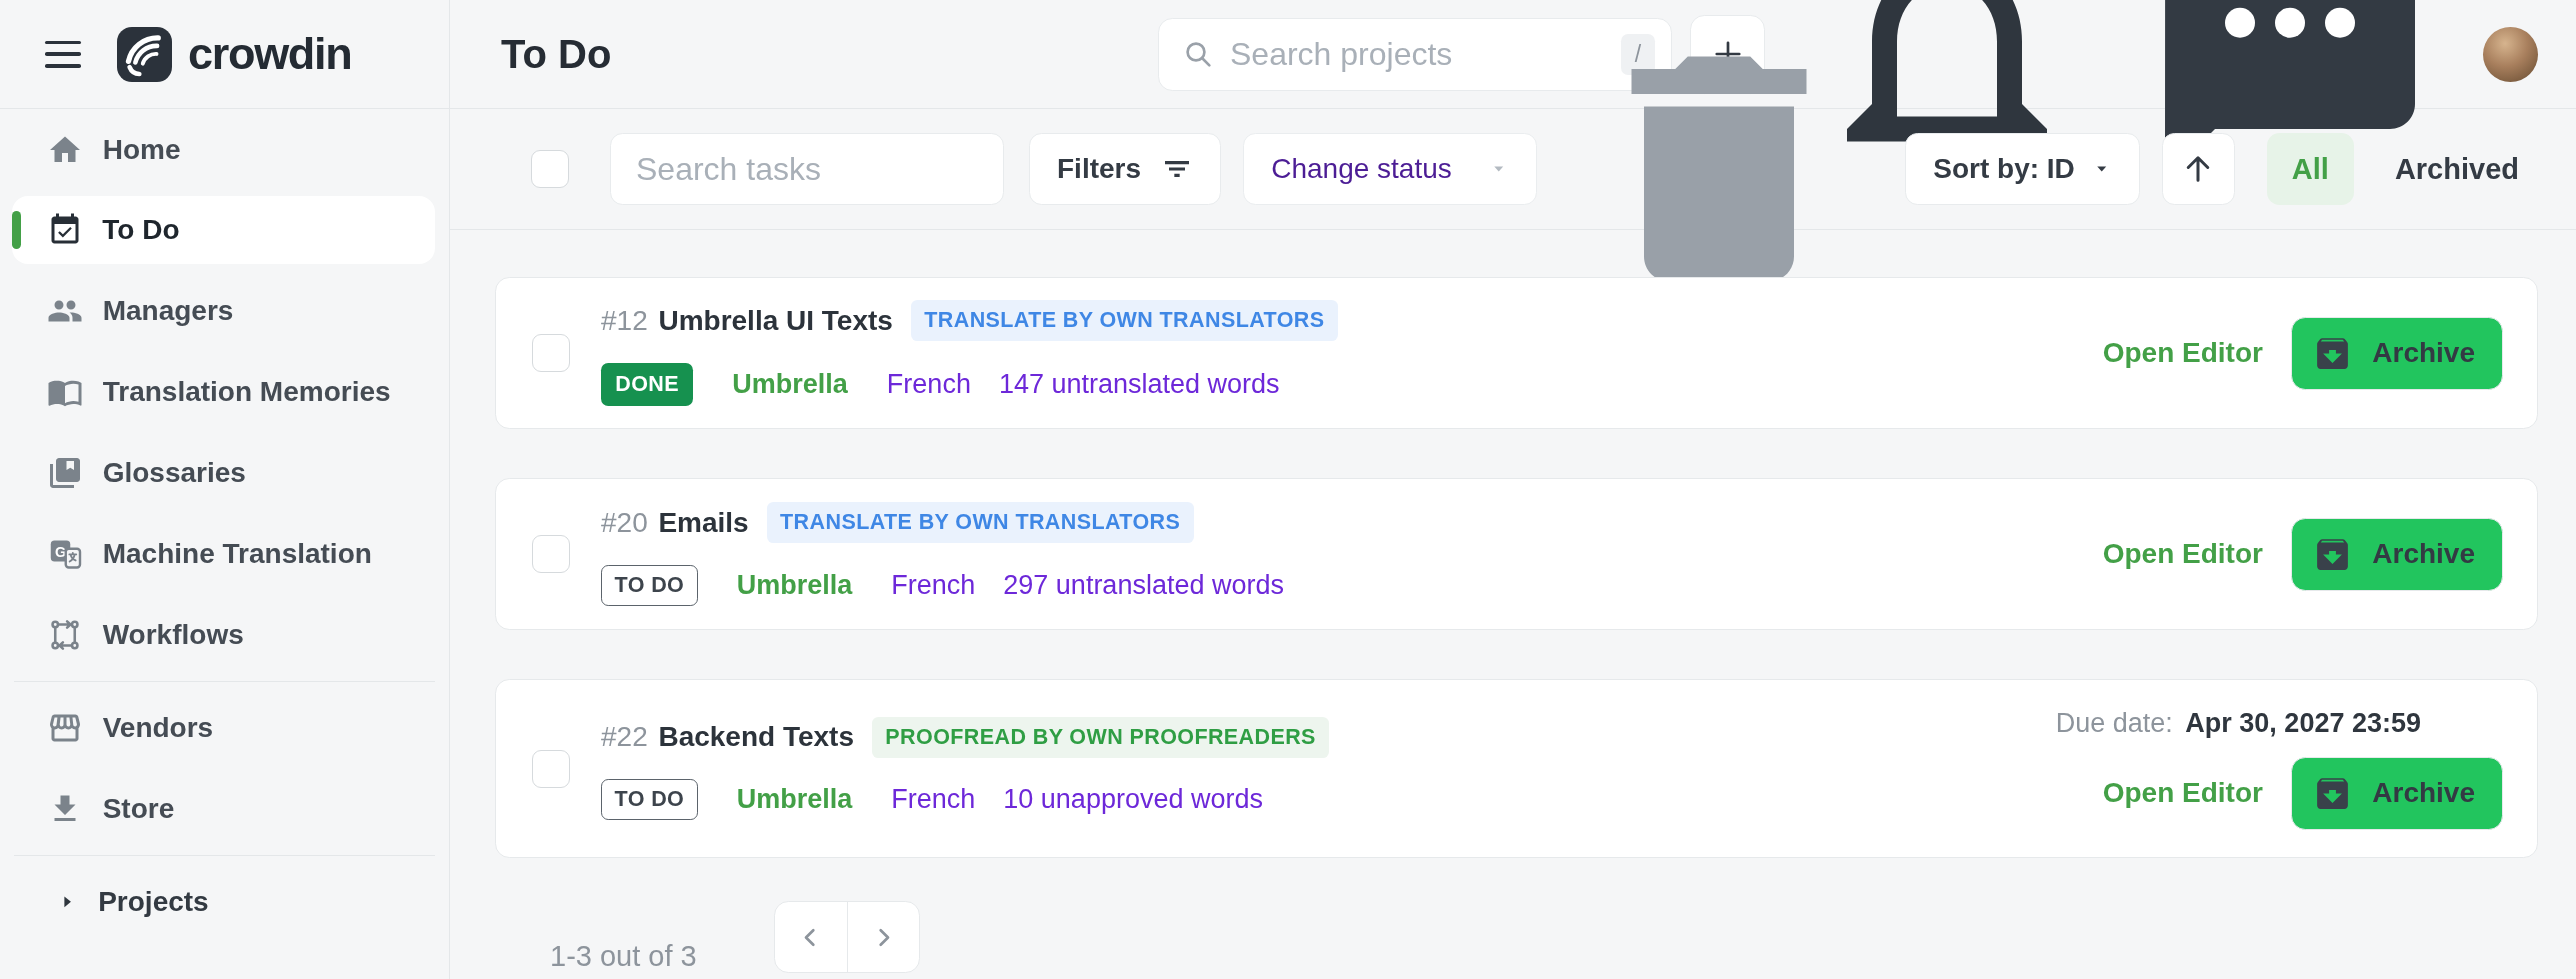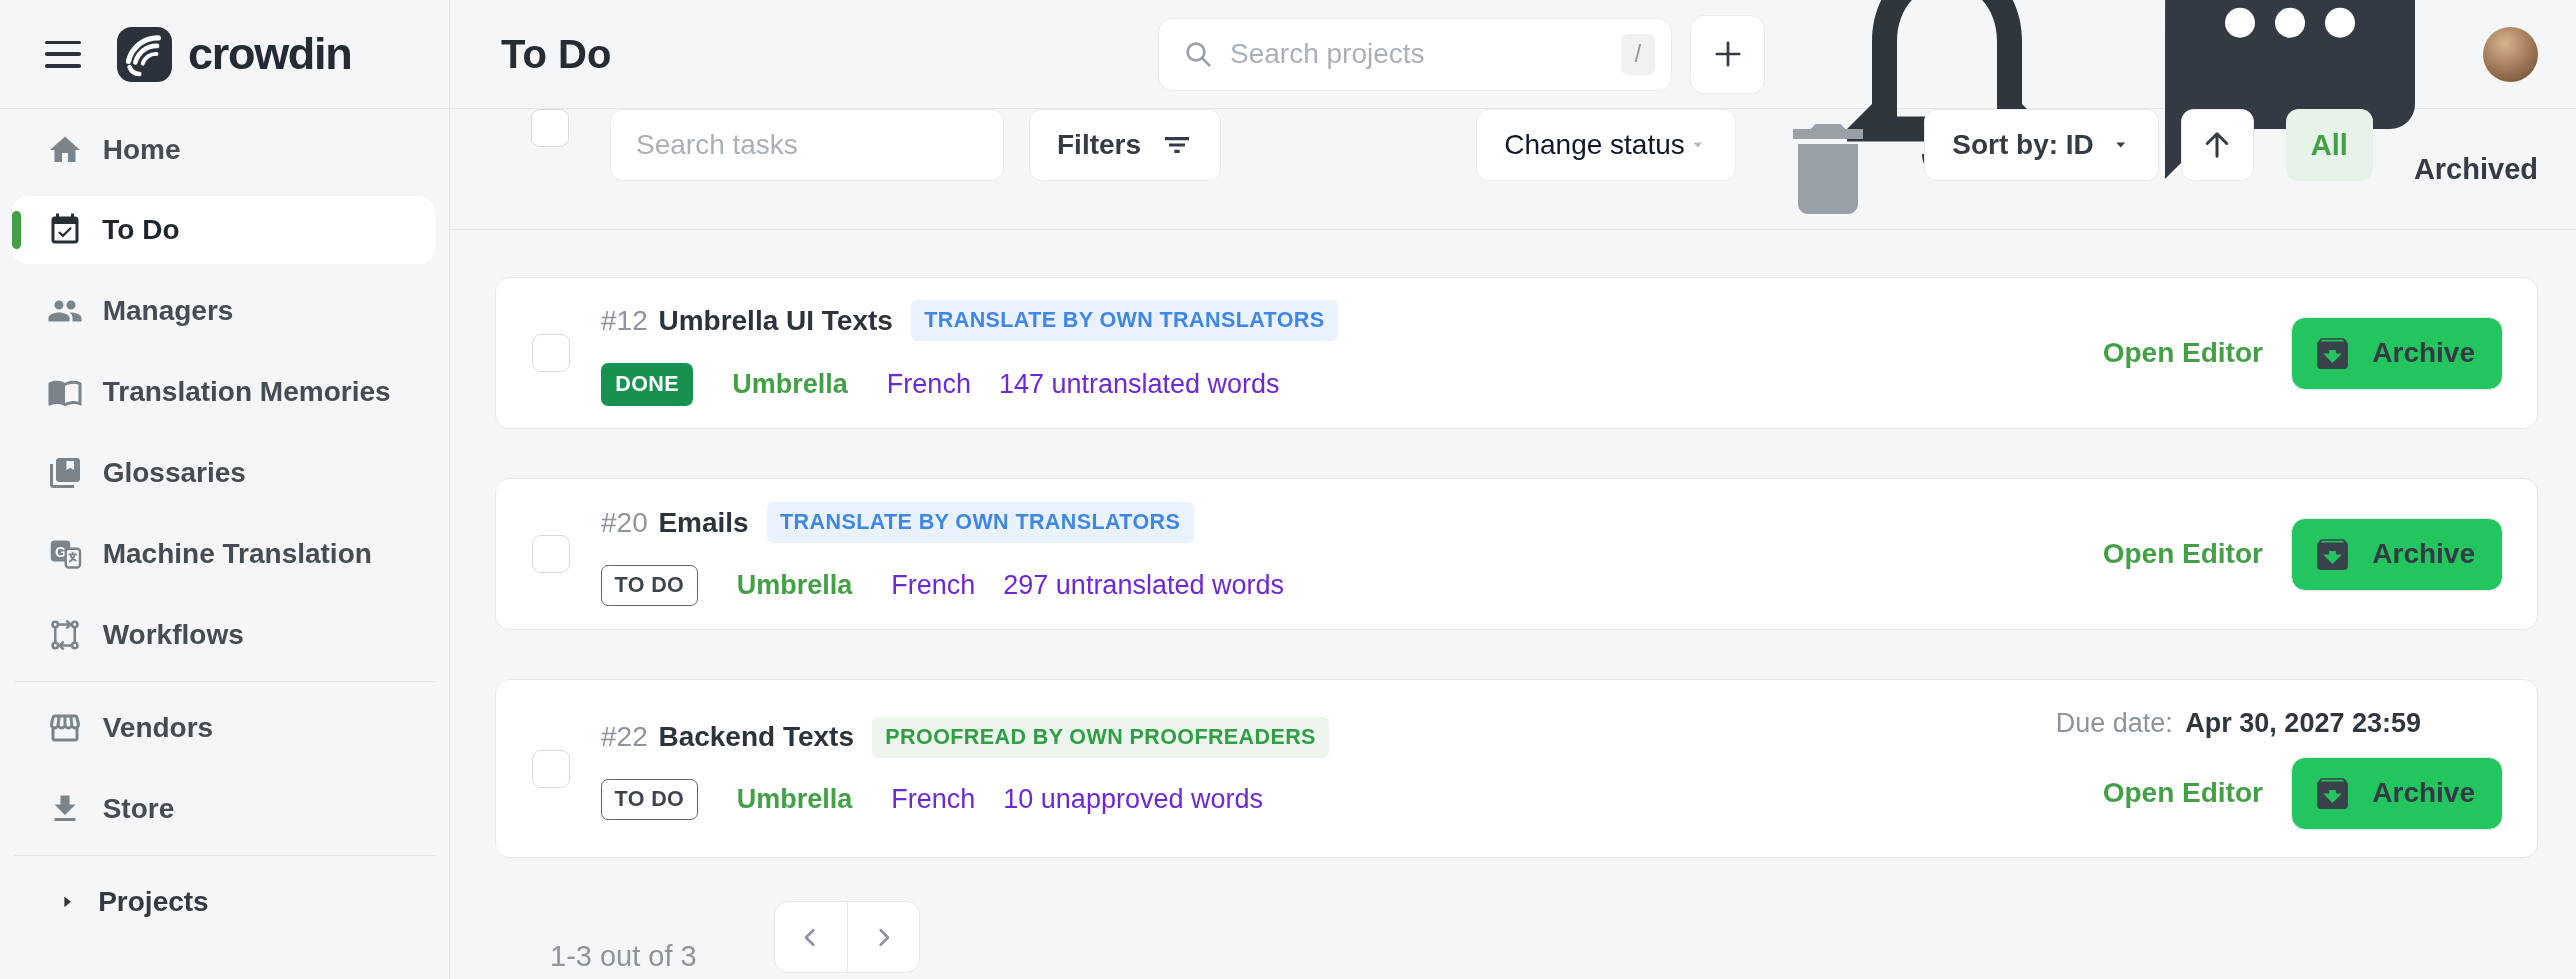--- a/index.html
+++ b/index.html
@@ -31,39 +31,39 @@
   .projects-row{height:81px;display:flex;align-items:center;gap:21.5px;padding-left:57px;font-size:28px;font-weight:600;color:#333a42;cursor:pointer}
   .projects-row .icon{width:19.7px;height:19.7px;color:#2f363e}
 
   
   .main{flex:1;display:flex;flex-direction:column;min-width:0}
   .main-header{height:109px;flex:none;display:flex;align-items:center;padding:0 38px 0 51px;border-bottom:1.8px solid var(--line)}
   .page-title{font-size:40px;font-weight:700;color:#262c34}
   .spacer{flex:1}
   .search-projects{width:514px;height:73px;background:#fff;border:1.8px solid #e8ebed;border-radius:14.3px;display:flex;align-items:center;padding:0 16px 0 23px;gap:16px}
   .search-projects .icon{width:32px;height:32px;color:#9aa1a9;flex:none}
-  .search-projects input,.search-tasks input{border:none;outline:none;flex:1;min-width:0;font-size:28px;font-family:inherit;color:#3d444c;background:transparent}
+  .search-projects input,.search-tasks input{border:none;outline:none;flex:1;min-width:0;font-size:32px;font-family:inherit;color:#3d444c;background:transparent}
   .search-projects input::placeholder,.search-tasks input::placeholder{color:#a9b0b8}
   .slash-badge{width:34px;height:41px;background:#eff1f3;border-radius:7.2px;display:flex;align-items:center;justify-content:center;font-size:23px;color:#8d949c;flex:none}
   .plus-btn{width:75px;height:79px;margin-left:18px;background:#fff;border:1.8px solid #e8ebed;border-radius:14.3px;display:flex;align-items:center;justify-content:center;cursor:pointer}
   .plus-btn .icon{width:36px;height:36px;color:#333a43}
   .icon-btn{background:none;border:none;cursor:pointer}
   .bell-btn{margin-left:32px}.bell-btn .icon{width:41px;height:41px;color:#2f363e}
   .chat-btn{margin-left:43px}.chat-btn .icon{width:41px;height:41px;color:#333a43}
   .avatar{width:55px;height:55px;border-radius:50%;margin-left:43px;flex:none;cursor:pointer;background:radial-gradient(circle at 40% 30%,#d6b48e 0%,#a87f5d 45%,#63492f 100%);border:none}
 
   
-  .toolbar{height:121px;flex:none;display:flex;padding:0 38px 0 45px;border-bottom:1.8px solid var(--line)}
+  .toolbar{height:121px;flex:none;display:flex;align-items:center;padding:0 57px 0 45px;border-bottom:1.8px solid var(--line)}
   .checkbox{width:38px;height:38px;background:#fff;border:1.8px solid #d6dadd;border-radius:9px;flex:none;cursor:pointer}
   .toolbar .checkbox{margin-left:36px}
   .btn{height:72px;background:#fff;border:1.8px solid #e8ebed;border-radius:12.5px;display:flex;align-items:center;justify-content:center;font-family:inherit;font-size:28px;font-weight:700;color:#343b44;cursor:pointer}
   .search-tasks{margin-left:41px;width:394px;height:72px;background:#fff;border:1.8px solid #e8ebed;border-radius:12.5px;display:flex;align-items:center;padding:0 25px}
   .filters-btn{margin-left:25px;padding:0 27px;gap:19.7px}
   .filters-btn .icon{width:32px;height:32px;color:#343b44}
-  .change-status-btn{margin-left:auto;padding:0 27px;gap:2px;color:#0f172a;font-weight:400;border-color:#eaedef}
+  .change-status-btn{margin-left:auto;padding:0 27px;gap:36px;color:#4c1d95;font-weight:400;border-color:#eaedef}
   .caret{width:21.5px;height:21.5px}
   .change-status-btn .caret{color:#b3bac1}
   .trash-btn{margin-left:32px}.trash-btn .icon{width:38px;height:38px;color:#99a0a8}
   .sort-btn{margin-left:36px;padding:0 27px;gap:16px}
   .sort-btn .caret{color:#343b44}
   .arrow-up-btn{margin-left:21.5px;width:73px}
   .arrow-up-btn .icon{width:36px;height:36px;color:#343b44}
   .tab-all{margin-left:32px;height:72px;padding:0 25px;border-radius:12.5px;background:var(--all-bg);color:var(--green);font-size:29px;font-weight:600;display:flex;align-items:center;border:none;font-family:inherit;cursor:pointer}
   .tab-archived{margin-left:41px;font-size:29px;font-weight:600;color:#343b44;background:none;border:none;font-family:inherit;cursor:pointer}
 

